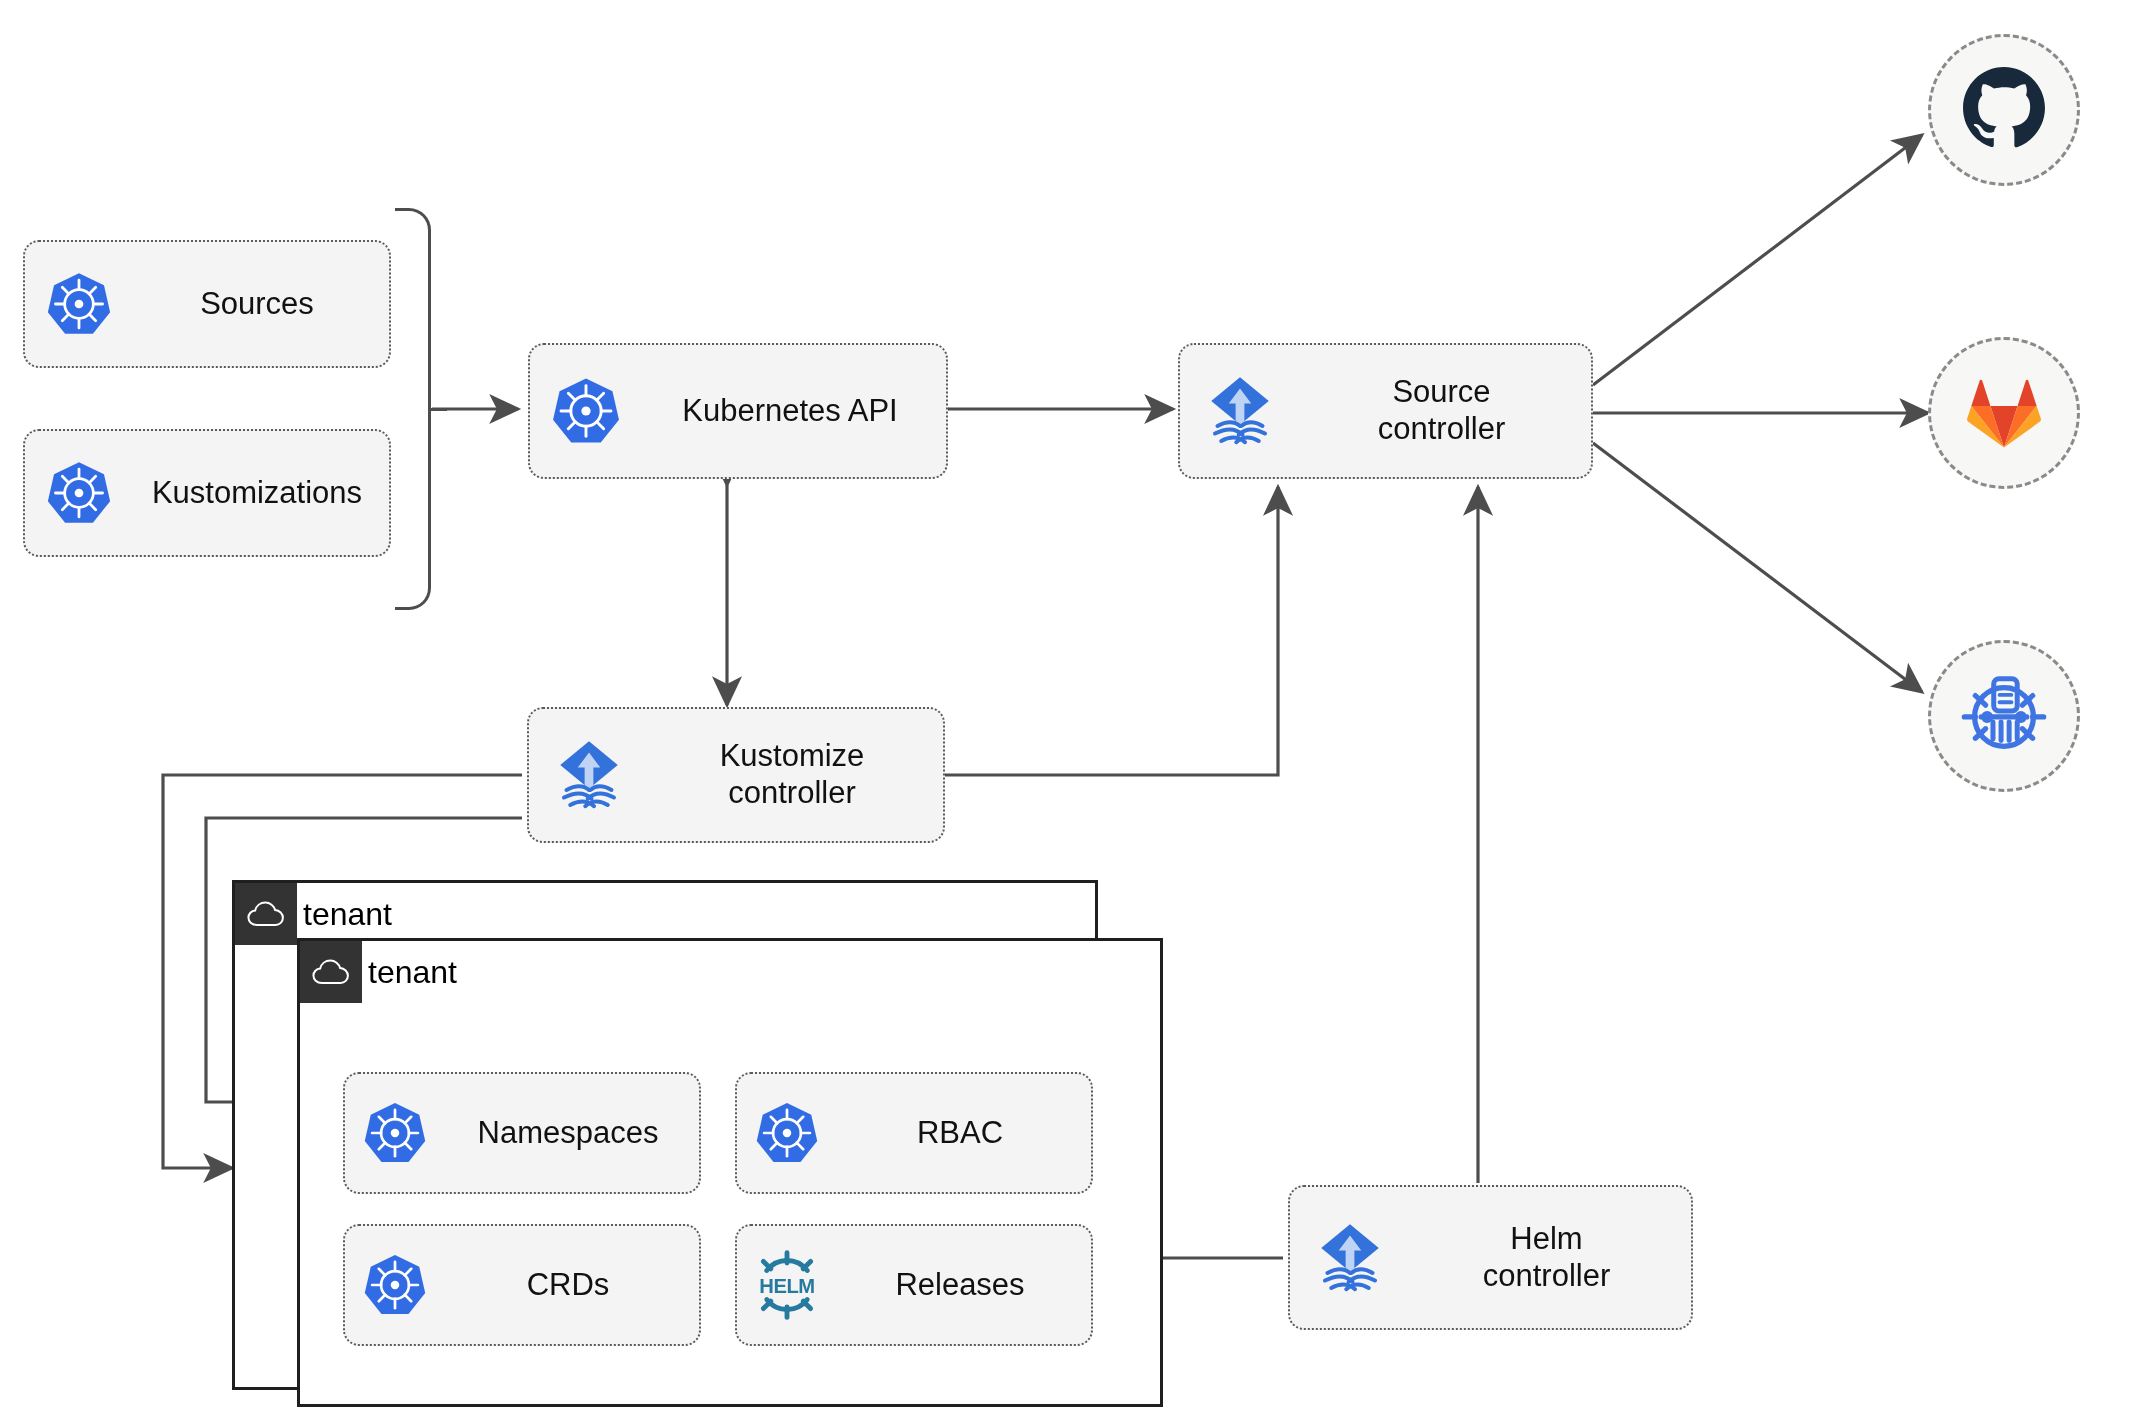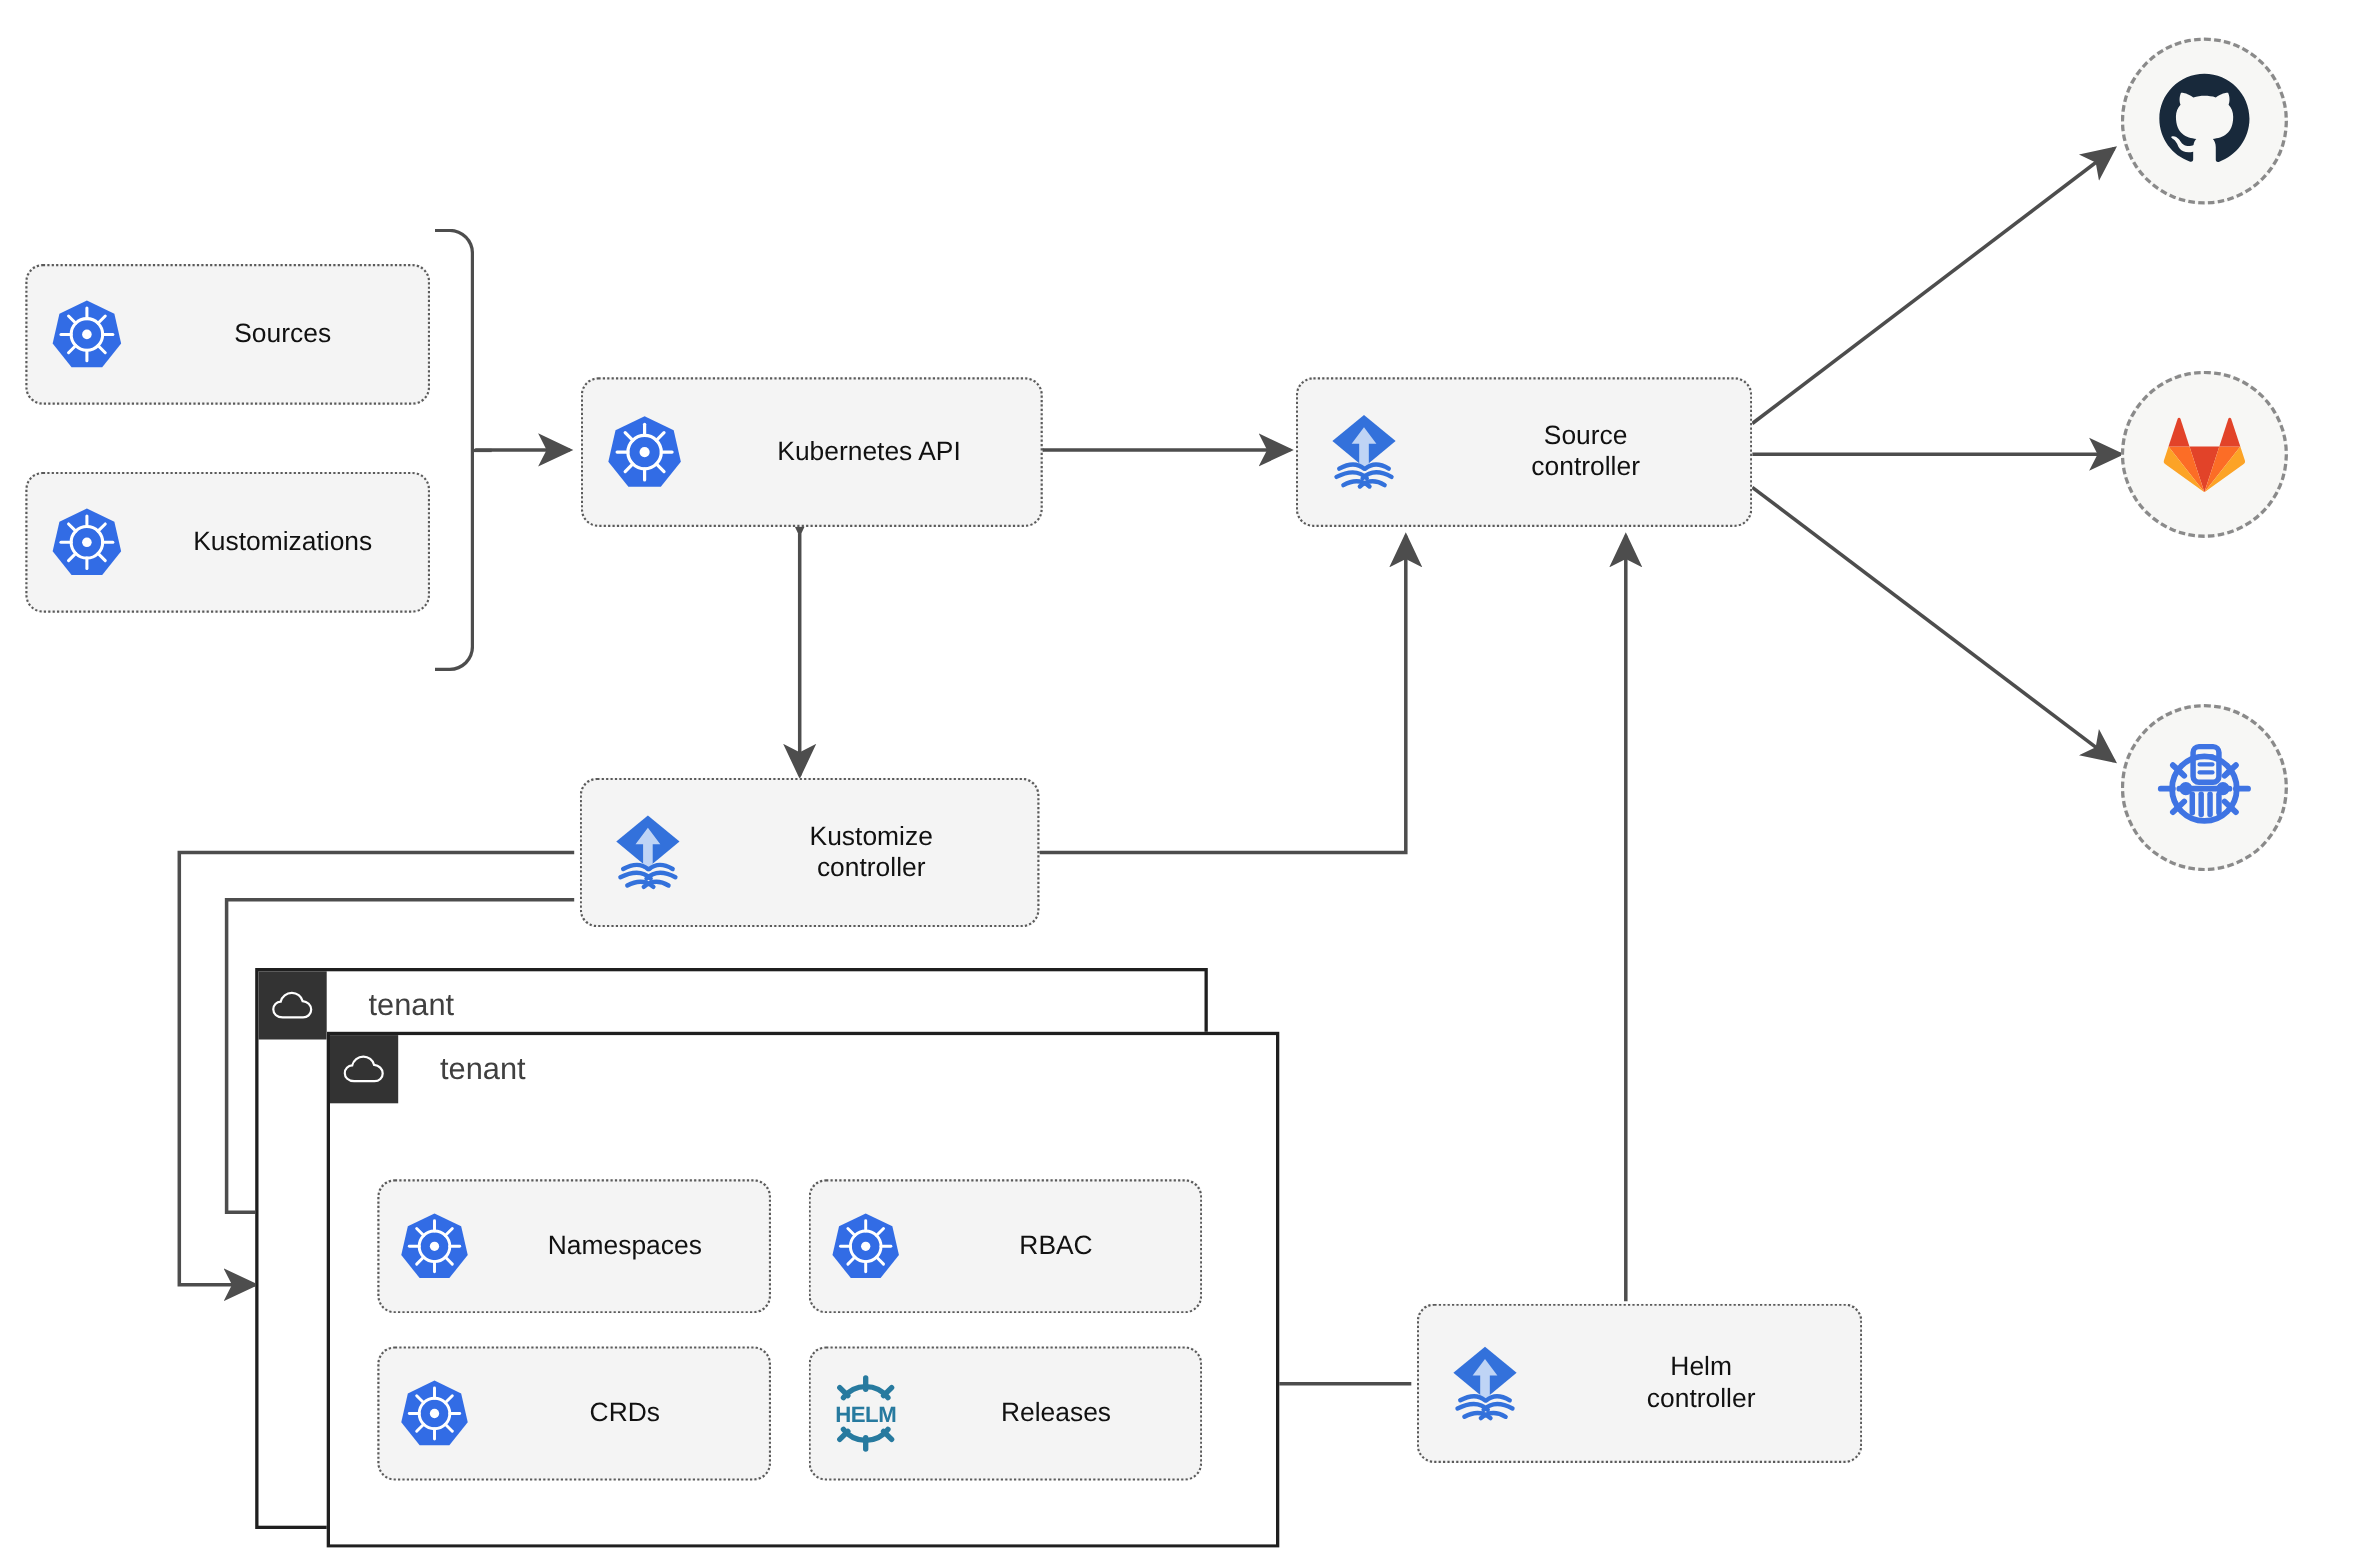--- a/index.html
+++ b/index.html
@@ -38,21 +38,21 @@
   .node .ico {
     flex: 0 0 auto;
     display: flex;
     align-items: center;
     justify-content: center;
   }
   .node .lbl {
     flex: 1 1 auto;
     text-align: center;
     color: #111111;
-    font-size: 24px;
+    font-size: 31px;
     line-height: 1.18;
     white-space: pre-line;
     padding-right: 8px;
   }
 
   
   .brace {
     position: absolute;
     border: 3px solid #4d4d4d;
     border-left: none;
@@ -83,23 +83,23 @@
   .tenant-chip {
     width: 62px;
     height: 62px;
     background: #333333;
     display: flex;
     align-items: center;
     justify-content: center;
     flex: 0 0 auto;
   }
   .tenant-name {
-    padding-left: 38px;
-    font-size: 28px;
-    color: #404040;
+    padding-left: 6px;
+    font-size: 32px;
+    color: #000000;
   }
 
   
   .circle-node {
     position: absolute;
     width: 152px;
     height: 152px;
     border-radius: 50%;
     background: #f7f7f5;
     border: 3px dashed #8a8a8a;

